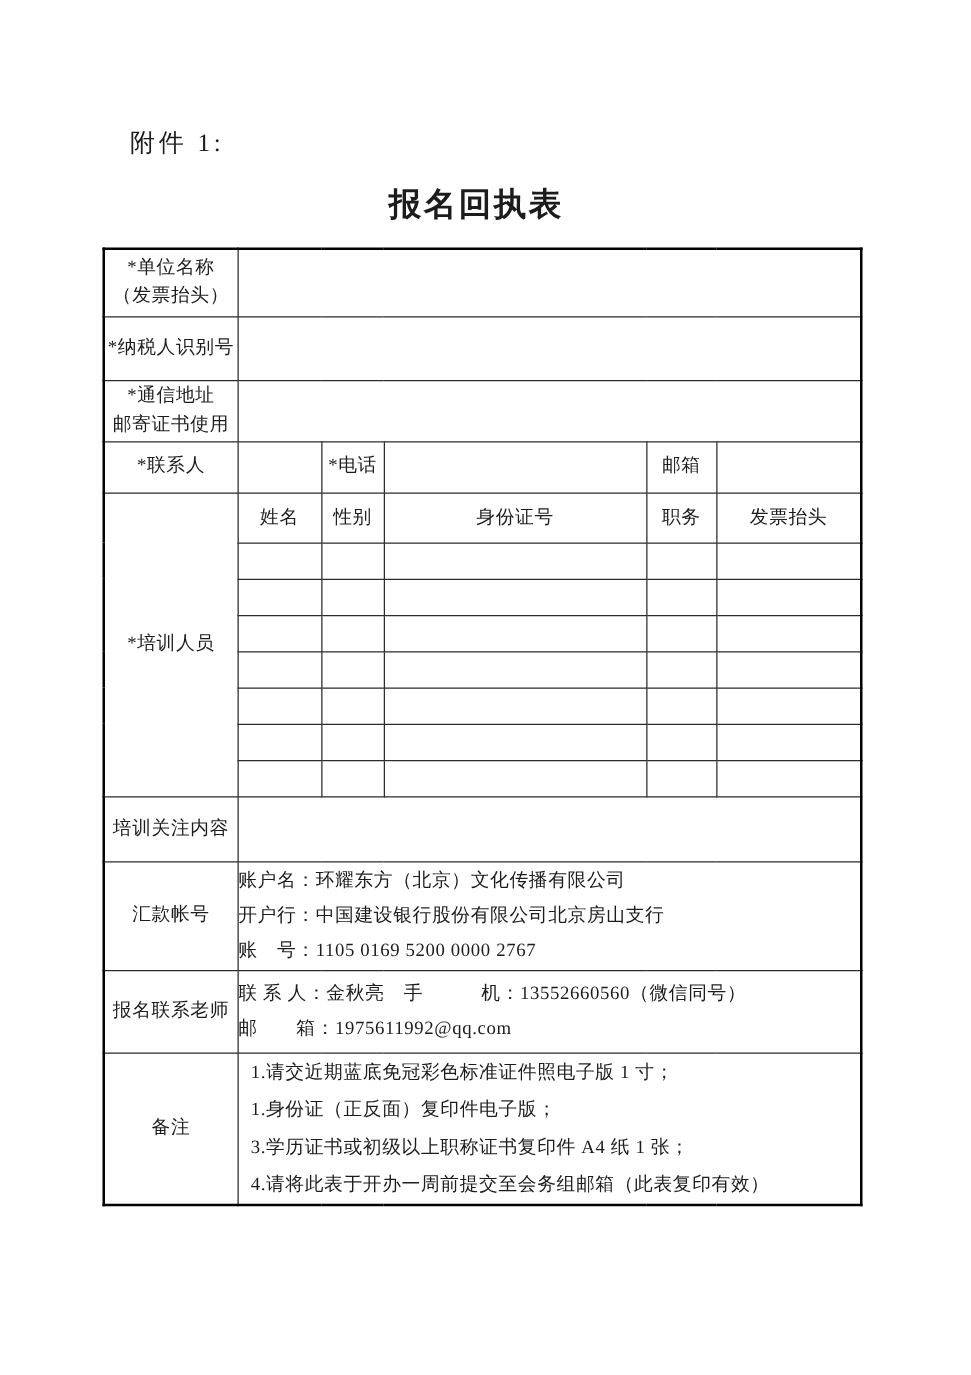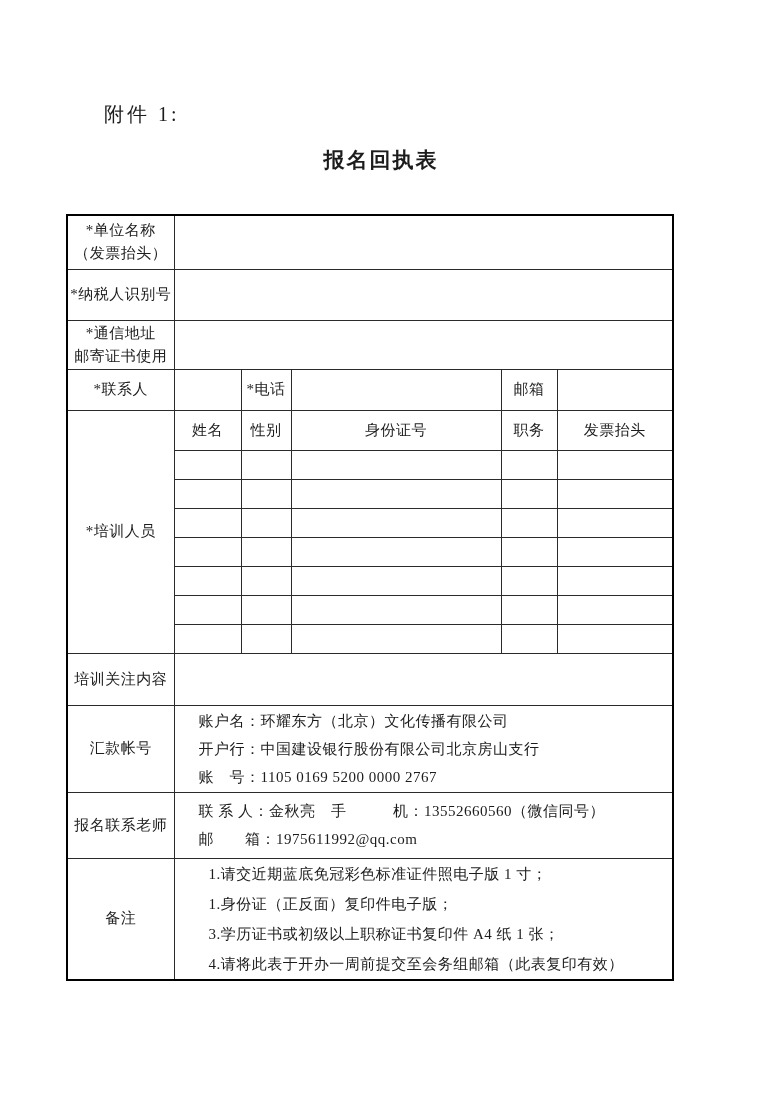--- a/index.html
+++ b/index.html
@@ -8,47 +8,46 @@
     font-family:"Liberation Serif","DejaVu Serif",serif;
     color:#1c1c1c;
     -webkit-font-smoothing:antialiased;
   }
   .attach{
     position:absolute;left:104px;top:101px;
     font-size:20px;letter-spacing:3px;
   }
   .title{
     position:absolute;left:78px;top:146px;width:606px;
-    text-align:center;font-size:21px;font-weight:bold;letter-spacing:2px;
+    text-align:center;font-size:26px;font-weight:bold;letter-spacing:2px;
   }
   table.form{
-    position:absolute;left:66px;top:198px;width:606px;
+    position:absolute;left:82px;top:198px;width:606px;
     border-collapse:collapse;table-layout:fixed;
     border:2px solid #000000;
-    margin-top:16px;
   }
   table.form td{
     border:1px solid #2b2b2b;
     padding:0;
     font-size:15px;
     vertical-align:middle;
     overflow:hidden;
   }
   .lbl{
     text-align:center;
     letter-spacing:0.5px;
     line-height:23px;
   }
   .val{background:#ffffff;}
   .content{
     text-align:left;
     padding:3px 4px 3px 20px;
     letter-spacing:0.5px;
   }
-  .content div{white-space:nowrap;padding-left:24px;}
+  .content div{white-space:nowrap;}
   .r-unit{height:54px;}
   .r-tax{height:51px;font-family:Liberation Serif, serif;}
   .r-addr{height:49px;}
   .r-contact{height:41px;}
   .r-thead{height:40px;}
   .r-trow{height:29px;}
   .r-focus{height:52px;}
   .r-remit{height:87px;}
   .r-remit .content div{line-height:28px;}
   .r-teacher{height:66px;}

